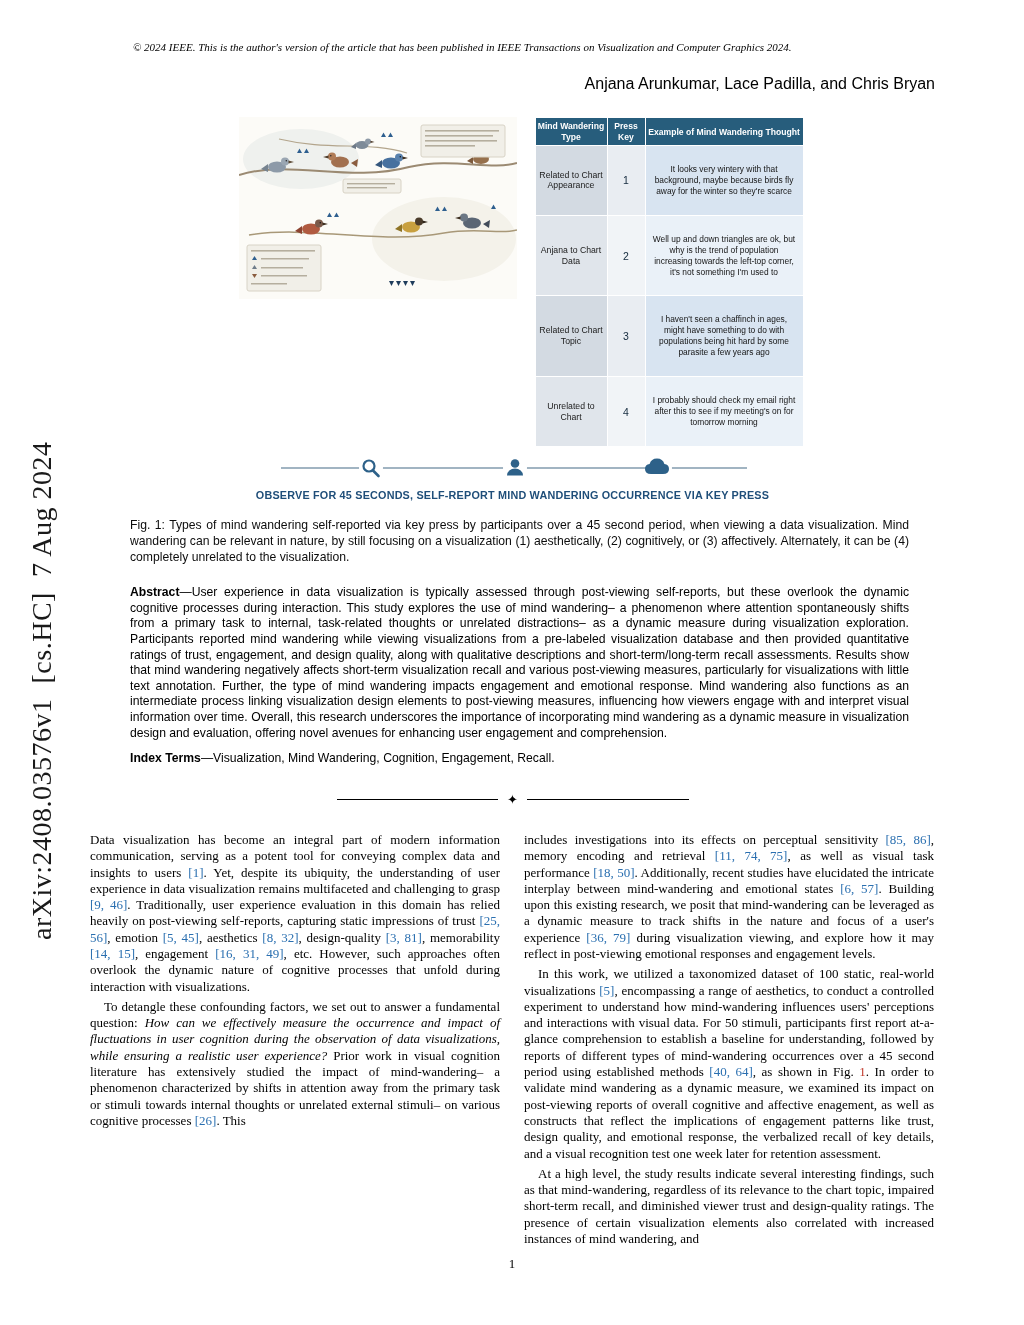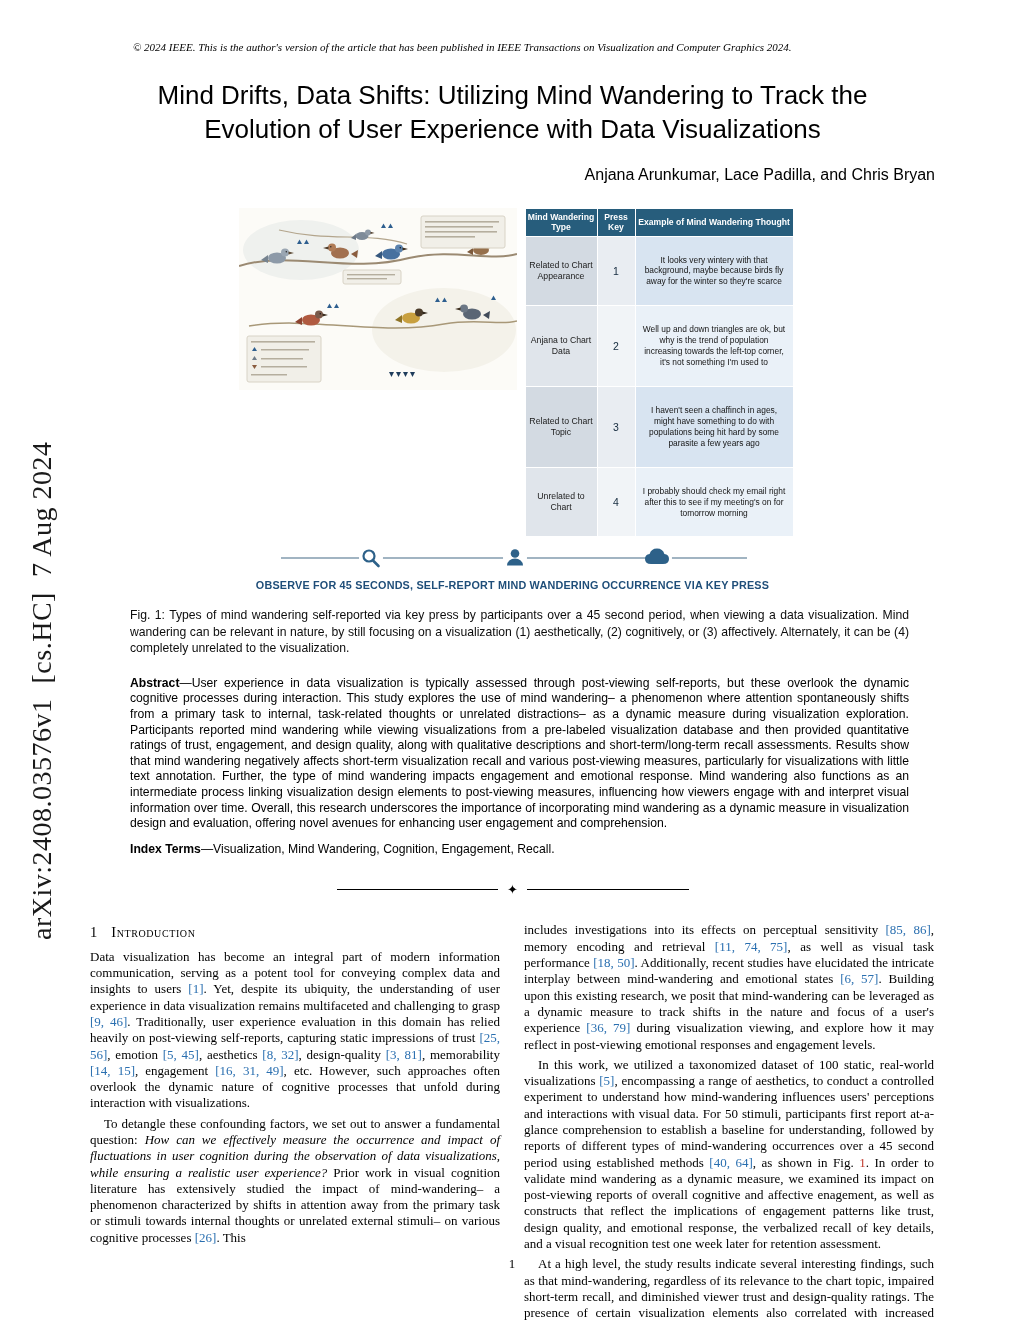--- a/index.html
+++ b/index.html
@@ -7,21 +7,21 @@
   body{width:1024px;height:1325px;background:#ffffff;position:relative;overflow:hidden;
        font-family:"Liberation Serif",serif;color:#000;}
   .arxiv-strip{position:absolute;left:26px;top:940px;transform:rotate(-90deg);
        transform-origin:0 0;font-size:28px;white-space:pre;color:#1a1a1a;letter-spacing:.5px;}
   .content{position:absolute;left:90px;top:0;width:845px;}
   .copyright{margin:40px 0 0 43px;width:800px;font-style:italic;font-size:11px;line-height:1.4;}
   h1.title{font-family:"Liberation Sans",sans-serif;font-weight:400;font-size:26px;
        line-height:1.28;text-align:center;margin:24px 20px 0;color:#000;}
   .authors{font-family:"Liberation Sans",sans-serif;font-size:16px;text-align:right;margin-top:20px;}
   figure{margin:24px auto 0;width:548px;padding:0;}
-  .fig-body{display:flex;gap:8px;}
+  .fig-body{display:flex;gap:18px;}
   .illus{width:278px;height:182px;flex:none;}
   table.mw-table{border-collapse:collapse;table-layout:fixed;width:268px;flex:none;
        font-family:"Liberation Sans",sans-serif;}
   .mw-table th{background:#275d7c;color:#fff;font-size:8.6px;font-weight:700;padding:3px 2px;
        border:1px solid #fff;text-align:center;vertical-align:middle;line-height:1.2;}
   .mw-table td{border:1px solid #fff;text-align:center;vertical-align:middle;}
   td.t-type{font-size:8.7px;padding:10px 3px;line-height:1.25;color:#1b1b1b;}
   td.t-key{font-size:10.5px;color:#13293d;}
   td.t-ex{font-size:8.4px;padding:18px 4px;line-height:1.3;color:#151515;}
   tbody tr:nth-child(odd) td.t-type{background:#d3dae2;}
@@ -60,21 +60,20 @@
 </style>
 </head>
 <body>
 
 <div class="arxiv-strip">arXiv:2408.03576v1  [cs.HC]  7 Aug 2024</div>
 
 <div class="content">
 
   <div class="copyright">© 2024 IEEE. This is the author's version of the article that has been published in IEEE Transactions on Visualization and Computer Graphics 2024.</div>
 
-  <h1 class="title">Mind Drifts, Data Shifts: Utilizing Mind Wandering to Track the Evolution of User Experience with Data Visualizations</h1>
 
   <div class="authors">Anjana Arunkumar, Lace Padilla, and Chris Bryan</div>
 
   <figure>
     <div class="fig-body">
       <svg class="illus" viewBox="0 0 278 182" width="278" height="182">
         <rect width="278" height="182" fill="#fcfbf7"></rect>
         <ellipse cx="62" cy="42" rx="58" ry="30" fill="#eff1ee"></ellipse>
         <ellipse cx="205" cy="122" rx="72" ry="42" fill="#f4f2ea"></ellipse>
         <path d="M0,58 C50,42 110,66 170,50 C215,40 250,54 278,46" stroke="#9b8a72" stroke-width="2" fill="none"></path>
@@ -243,23 +242,20 @@
   <p class="index-terms"><span class="b">Index Terms</span><span>—Visualization, Mind Wandering, Cognition, Engagement, Recall.</span></p>
 
   <div class="divider">
     <span class="dline"></span>
       <span class="diamond">✦</span>
       <span class="dline"></span>
   </div>
 
   <div class="columns">
     <div class="col">
-      <div class="sec-heading">
-        <span class="sec-num">1</span><span class="sec-title">Introduction</span>
-      </div>
       <p>Data visualization has become an integral part of modern information communication, serving as a potent tool for conveying complex data and insights to users <span class="cite">[1]</span>. Yet, despite its ubiquity, the understanding of user experience in data visualization remains multifaceted and challenging to grasp <span class="cite">[9, 46]</span>. Traditionally, user experience evaluation in this domain has relied heavily on post-viewing self-reports, capturing static impressions of trust <span class="cite">[25, 56]</span>, emotion <span class="cite">[5, 45]</span>, aesthetics <span class="cite">[8, 32]</span>, design-quality <span class="cite">[3, 81]</span>, memorability <span class="cite">[14, 15]</span>, engagement <span class="cite">[16, 31, 49]</span>, etc. However, such approaches often overlook the dynamic nature of cognitive processes that unfold during interaction with visualizations.</p>
       <p class="indent">To detangle these confounding factors, we set out to answer a fundamental question: <em>How can we effectively measure the occurrence and impact of fluctuations in user cognition during the observation of data visualizations, while ensuring a realistic user experience?</em> Prior work in visual cognition literature has extensively studied the impact of mind-wandering– a phenomenon characterized by shifts in attention away from the primary task or stimuli towards internal thoughts or unrelated external stimuli– on various cognitive processes <span class="cite">[26]</span>. This</p>
     </div>
     <div class="col">
       <p>includes investigations into its effects on perceptual sensitivity <span class="cite">[85, 86]</span>, memory encoding and retrieval <span class="cite">[11, 74, 75]</span>, as well as visual task performance <span class="cite">[18, 50]</span>. Additionally, recent studies have elucidated the intricate interplay between mind-wandering and emotional states <span class="cite">[6, 57]</span>. Building upon this existing research, we posit that mind-wandering can be leveraged as a dynamic measure to track shifts in the nature and focus of a user's experience <span class="cite">[36, 79]</span> during visualization viewing, and explore how it may reflect in post-viewing emotional responses and engagement levels.</p>
       <p class="indent">In this work, we utilized a taxonomized dataset of 100 static, real-world visualizations <span class="cite">[5]</span>, encompassing a range of aesthetics, to conduct a controlled experiment to understand how mind-wandering influences users' perceptions and interactions with visual data. For 50 stimuli, participants first report at-a-glance comprehension to establish a baseline for understanding, followed by reports of different types of mind-wandering occurrences over a 45 second period using established methods <span class="cite">[40, 64]</span>, as shown in Fig. <span class="figref">1</span>. In order to validate mind wandering as a dynamic measure, we examined its impact on post-viewing reports of overall cognitive and affective enagement, as well as constructs that reflect the implications of engagement patterns like trust, design quality, and emotional response, the verbalized recall of key details, and a visual recognition test one week later for retention assessment.</p>
       <p class="indent">At a high level, the study results indicate several interesting findings, such as that mind-wandering, regardless of its relevance to the chart topic, impaired short-term recall, and diminished viewer trust and design-quality ratings. The presence of certain visualization elements also correlated with increased instances of mind wandering, and</p>
     </div>
   </div>
 

